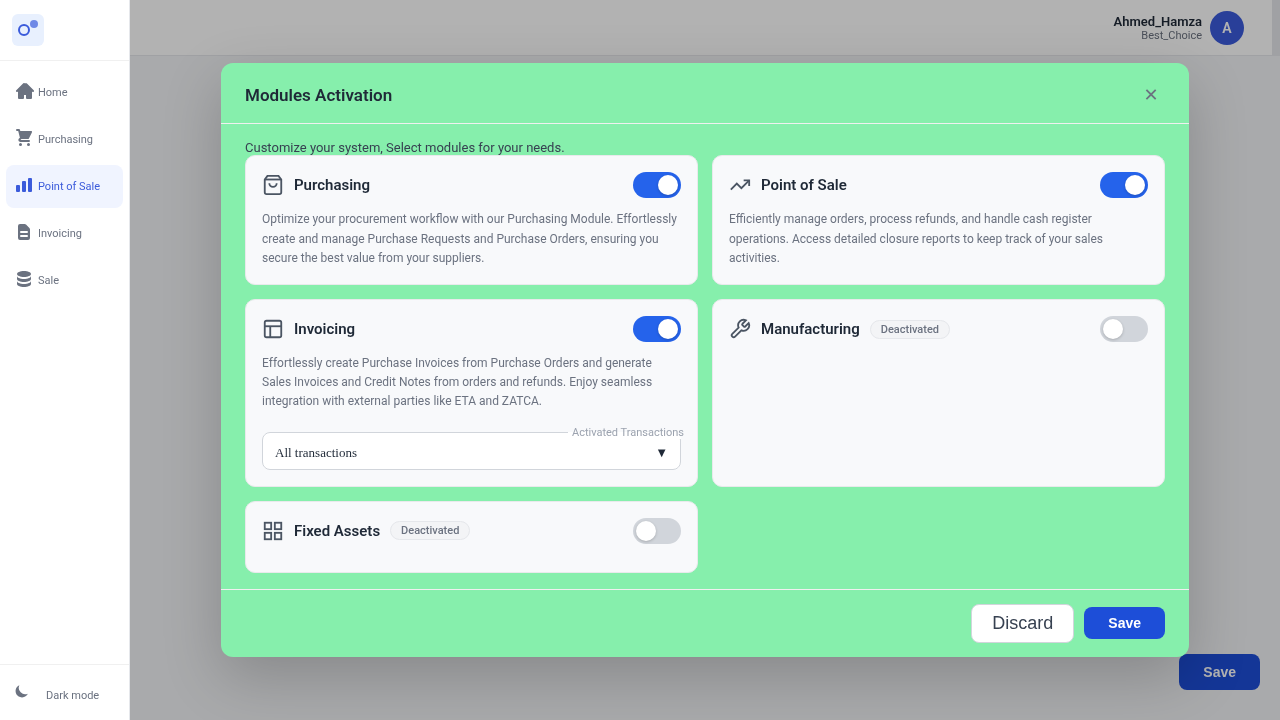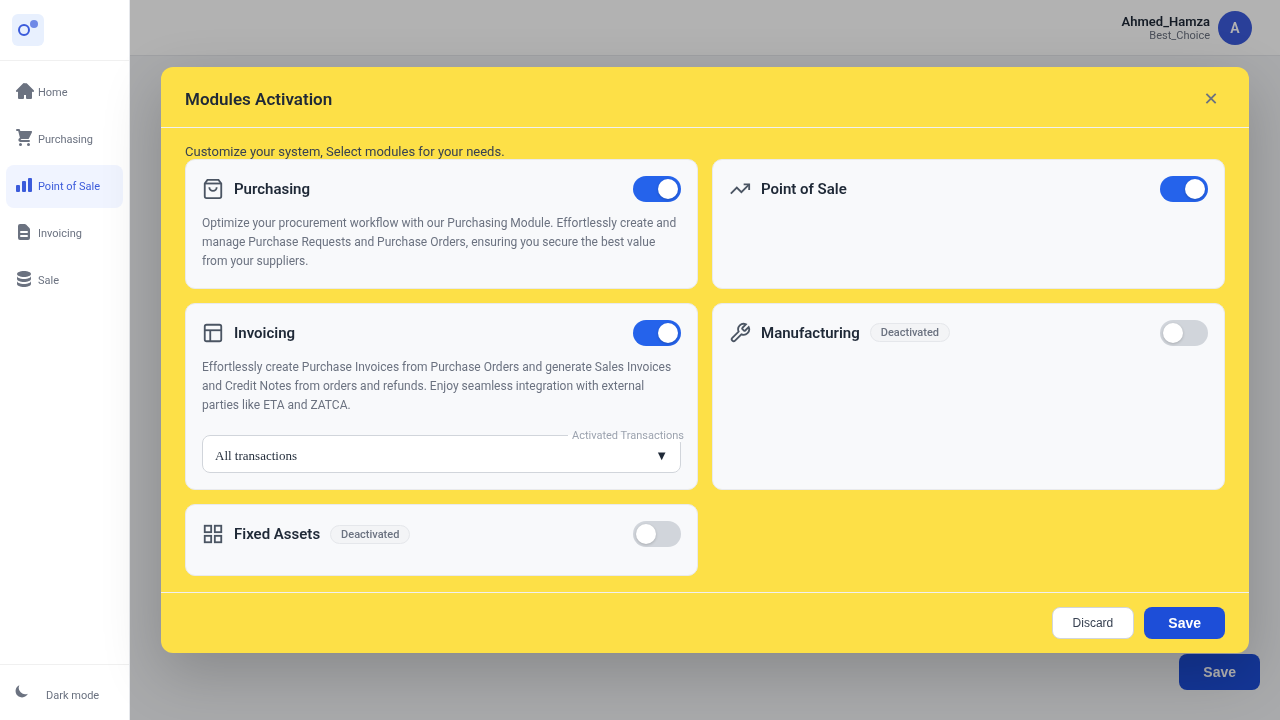--- a/index.html
+++ b/index.html
@@ -66,21 +66,21 @@
       padding: 8px;
       cursor: pointer;
       color: #6b7280;
       font-size: 11px;
       border-radius: 8px;
     }
 
     
     .header {
       position: absolute;
-      top: 0; right: 0;
+      top: 0; right: 8px;
       left: 130px;
       height: 56px;
       background: #fff;
       display: flex;
       align-items: center;
       justify-content: flex-end;
       padding: 0 20px;
       border-bottom: 1px solid #e5e7eb;
       z-index: 1;
     }
@@ -121,23 +121,23 @@
       top: 0; left: 130px; right: 0; bottom: 0;
       background: rgba(0,0,0,0.3);
       z-index: 10;
       display: flex;
       align-items: center;
       justify-content: center;
     }
 
     
     .modal {
-      background: #fde047;
+      background: #86efac;
       border-radius: 12px;
-      width: 1088px;
+      width: 968px;
       max-height: 680px;
       display: flex;
       flex-direction: column;
       box-shadow: 0 20px 60px rgba(0,0,0,0.2);
       position: relative;
     }
     .modal-header {
       display: flex;
       align-items: center;
       justify-content: space-between;
@@ -286,21 +286,21 @@
       justify-content: flex-end;
       gap: 10px;
       padding: 14px 24px;
       border-top: 1px solid #f0f0f0;
     }
     .btn-discard {
       padding: 8px 20px;
       border-radius: 8px;
       border: 1px solid #d1d5db;
       background: white;
-      font-size: 12px;
+      font-size: 18px;
       color: #374151;
       cursor: pointer;
       font-weight: 500;
     }
     .btn-save {
       padding: 8px 24px;
       border-radius: 8px;
       border: none;
       background: #1d4ed8;
       color: white;
@@ -462,20 +462,21 @@
                   </svg>
               </span>
               <span class="module-name">Point of Sale</span>
             </div>
             <div class="toggle-switch">
               <div class="toggle-track on">
                 <div class="toggle-thumb"></div>
               </div>
             </div>
           </div>
+          <p class="module-desc">Efficiently manage orders, process refunds, and handle cash register operations. Access detailed closure reports to keep track of your sales activities.</p>
         </div>
 
         <div class="module-card">
           <div class="module-header">
             <div class="module-title-group">
               <span class="module-icon">
                 <svg viewBox="0 0 24 24" fill="none" stroke="currentColor" stroke-width="2">
                     <rect x="3" y="3" width="18" height="18" rx="2"></rect>
                     <line x1="3" y1="9" x2="21" y2="9"></line>
                     <line x1="9" y1="21" x2="9" y2="9"></line>

